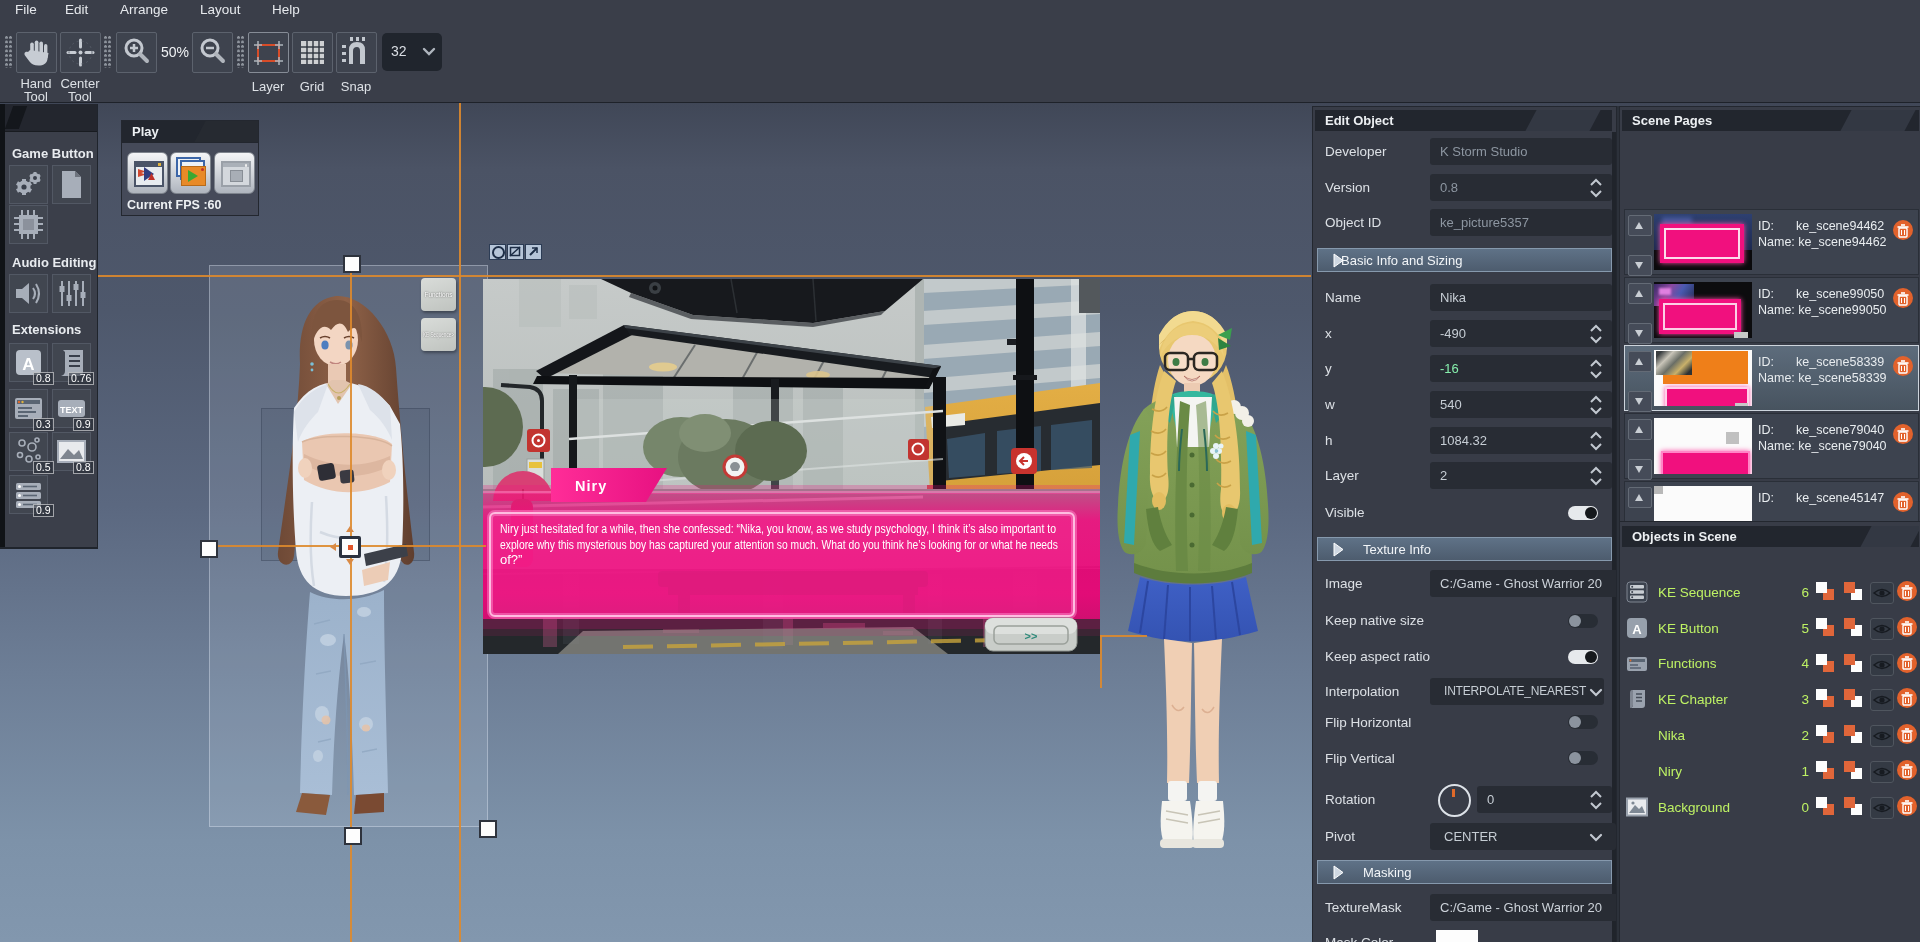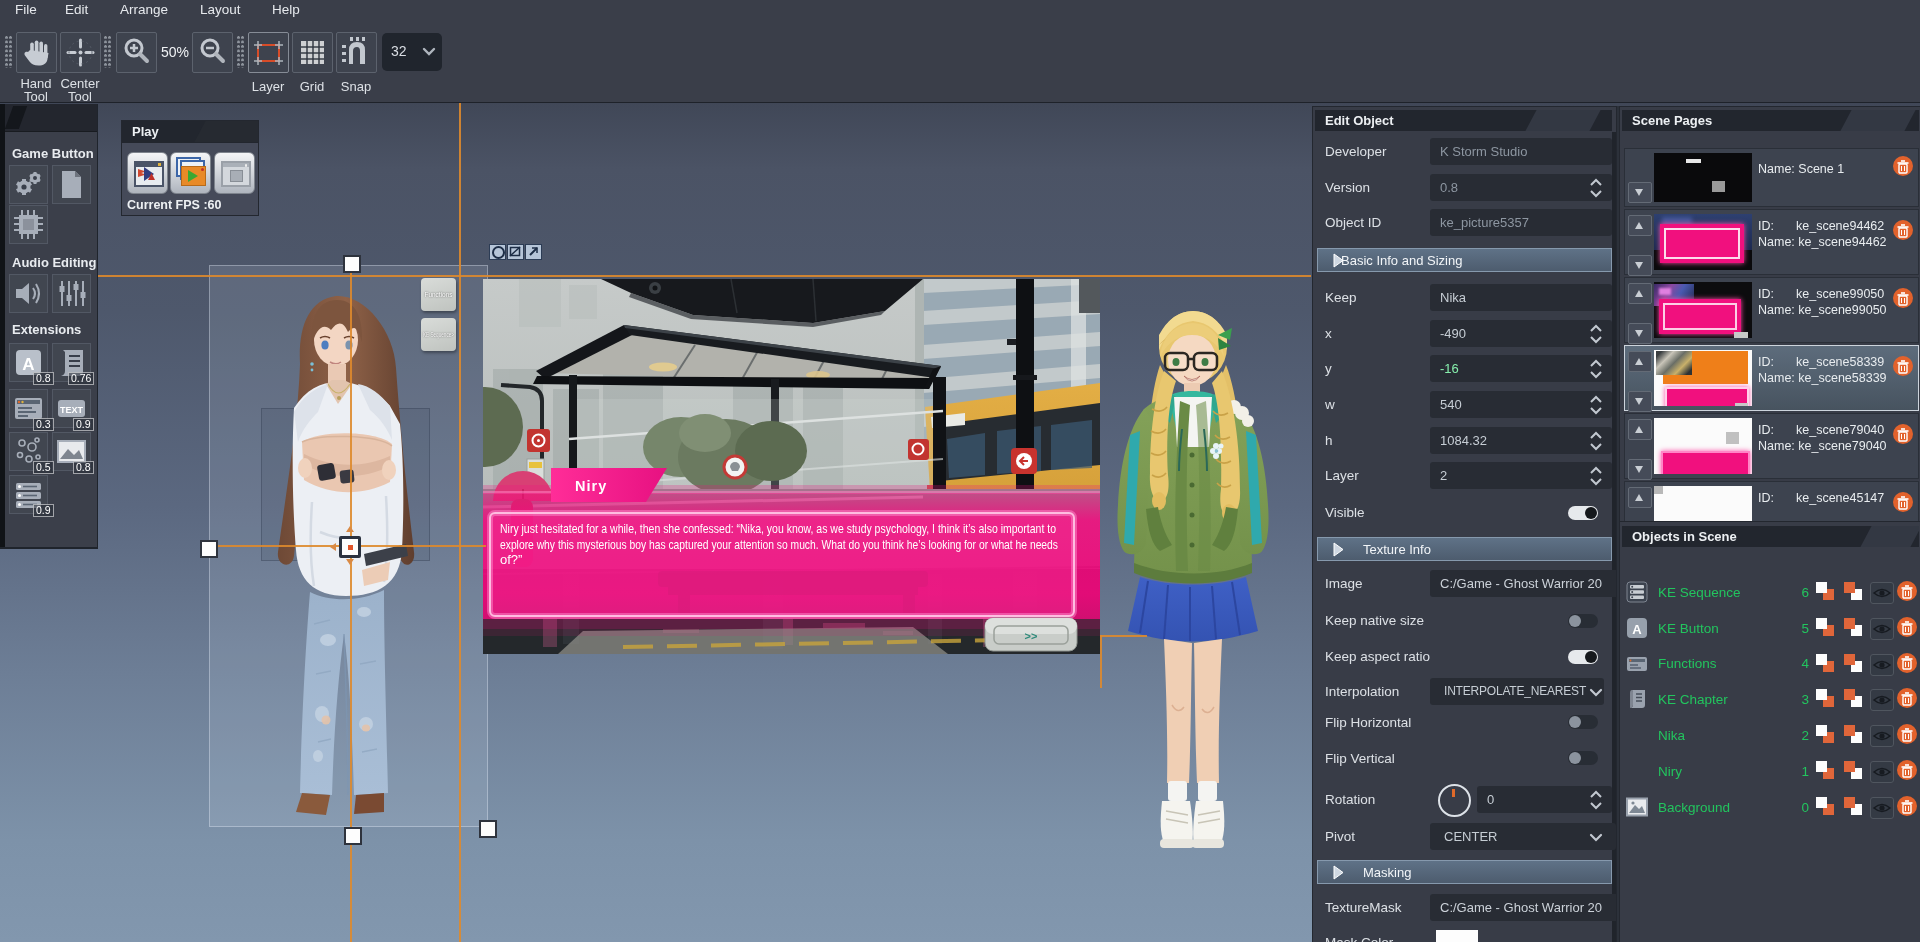--- a/index.html
+++ b/index.html
@@ -33,21 +33,21 @@
 .srow{left:1623px;width:293px;background:#3d434f;border:1px solid #2a2f38;z-index:22}
 .sarrow{left:3px;width:22px;height:19px;background:#454b58;border:1px solid #646b76;border-radius:2px;position:absolute}
 .sarrow:after{content:"";position:absolute;left:5.5px;border-left:4.5px solid transparent;border-right:4.5px solid transparent}
 .sarrow.up:after{top:6px;border-bottom:7px solid #c9ced4}
 .sarrow.dn:after{top:6px;border-top:7px solid #c9ced4}
 .sthumb{left:29px;top:4px;width:98px;position:absolute;overflow:hidden}
 .stext{position:absolute;color:#e8ecef;font-size:12.5px;white-space:nowrap}
 .trash{width:20px;height:20px;border-radius:50%;background:#e2622c;z-index:23}
 .trash svg{position:absolute;left:4px;top:3.5px}
 
-.orow-name{color:#22c55e;font-size:13.5px;z-index:22}
+.orow-name{color:#bef264;font-size:13.5px;z-index:22}
 .lpair{width:19px;height:19px;z-index:22}
 .lpair .sq{position:absolute;width:11px;height:11px}
 .eye{width:22px;height:20px;border:1px solid #50565f;border-radius:3px;z-index:22;background:#343a44}
 
 #lpanel{left:0;top:104px;width:97px;height:443px;background:#3b3f4a;border-right:1px solid #1f242c;border-bottom:2px solid #1f242c;z-index:20}
 .lsec{color:#e8ebef;font-size:13px;font-weight:bold}
 .libox{width:37px;height:37px;border:1px solid #525864;background:#414650;position:absolute}
 .lnum{position:absolute;font-size:10.5px;color:#fff;background:rgba(42,47,57,0.55);border:1px solid rgba(255,255,255,0.55);padding:0 2px;line-height:11px;z-index:5}
 .pinkneon{position:absolute;background:#f1107e;border:2px solid #ff85c6;box-shadow:0 0 5px #ff4da8}
 </style>
@@ -741,21 +741,21 @@
   <div class="ptitle ab" style="left:2px;top:3px;width:287px">Edit Object<div class="ptail" style="left:216px;width:64px"></div></div>
   <div class="erow-label ab" style="left:12px;top:37px">Developer</div>
   <div class="einput ab" style="left:117px;top:31px;width:172px">K Storm Studio</div>
   <div class="erow-label ab" style="left:12px;top:73px">Version</div>
   <div class="einput ab" style="left:117px;top:67px;width:172px">0.8</div>
   <div class="erow-label ab" style="left:12px;top:108px">Object ID</div>
   <div class="einput ab" style="left:117px;top:102px;width:172px">ke_picture5357</div>
   <div class="esec ab" style="left:4px;top:141px;width:293px;height:22px"><svg class="ab" style="left:14px;top:3px" width="13" height="17">
         <path d="M2,2 L11,8.5 L2,15 Z" fill="#cfd8e2" stroke="#fff" stroke-width="1"></path>
       </svg><span style="margin-left:23px">Basic Info and Sizing</span></div>
-  <div class="erow-label ab" style="left:12px;top:183px">Keep</div>
+  <div class="erow-label ab" style="left:12px;top:183px">Name</div>
   <div class="einput ab" style="left:117px;top:177px;width:172px;color:#c6cdd4">Nika</div>
   <div class="erow-label ab" style="left:12px;top:219px">x</div>
   <div class="einput ab" style="left:117px;top:213px;width:172px;color:#c6cdd4">-490</div>
   <div class="erow-label ab" style="left:12px;top:254px">y</div>
   <div class="einput ab" style="left:117px;top:248px;width:172px;color:#86efac">-16</div>
   <div class="erow-label ab" style="left:12px;top:290px">w</div>
   <div class="einput ab" style="left:117px;top:284px;width:172px;color:#c6cdd4">540</div>
   <div class="erow-label ab" style="left:12px;top:326px">h</div>
   <div class="einput ab" style="left:117px;top:320px;width:172px;color:#c6cdd4">1084.32</div>
   <div class="erow-label ab" style="left:12px;top:361px">Layer</div>
@@ -833,37 +833,20 @@
     </svg>
   <svg class="ab" style="left:276px;top:683px;z-index:23" width="14" height="20">
       <path d="M2,7 L7,2 L12,7" fill="none" stroke="#c2c8d0" stroke-width="2"></path>
       <path d="M2,13 L7,18 L12,13" fill="none" stroke="#c2c8d0" stroke-width="2"></path>
     </svg>
 </div>
 
 <div id="spanel" class="panel ab" style="left:1619px;top:106px;width:301px;height:415px;overflow:hidden">
   <div class="ptitle ab" style="left:2px;top:3px;width:287px">Scene Pages<div class="ptail" style="left:224px;width:64px"></div></div>
 
-  <div class="ab srow" style="left:4px;top:41px;height:57px">
-    <div class="sarrow dn" style="top:33px"></div>
-    <div class="sthumb" style="height:49px;background:#0a0a0c">
-      <div class="ab" style="left:32px;top:6px;width:15px;height:4px;background:#e8e8e8"></div>
-      <div class="ab" style="left:58px;top:28px;width:13px;height:11px;background:#9a9a9a"></div>
-    </div>
-    <div class="stext" style="left:133px;top:13px">Name: Scene 1</div>
-    <div class="trash ab" style="left:268px;top:7px">
-        <svg width="12" height="14">
-          <rect x="2" y="4" width="8" height="9" rx="1" fill="none" stroke="#fff" stroke-width="1.4"></rect>
-          <line x1="0.5" y1="3" x2="11.5" y2="3" stroke="#fff" stroke-width="1.6"></line>
-          <line x1="4" y1="1" x2="8" y2="1" stroke="#fff" stroke-width="1.6"></line>
-          <line x1="4.5" y1="6" x2="4.5" y2="11" stroke="#fff" stroke-width="1"></line>
-          <line x1="7.5" y1="6" x2="7.5" y2="11" stroke="#fff" stroke-width="1"></line>
-        </svg>
-      </div>
-  </div>
 
   <div class="ab srow" style="left:4px;top:102px;height:64px">
     <div class="sarrow up" style="top:5px"></div>
       <div class="sarrow dn" style="top:45px"></div>
     <div class="sthumb" style="height:56px;background:#0a0a0c">
       <div class="ab" style="left:0;top:0;width:98px;height:36px;background:linear-gradient(180deg,#2e4070,#1d2a50)"></div>
       <div class="ab" style="left:8px;top:3px;width:30px;height:8px;background:#44589a;filter:blur(2px)"></div>
       <div class="pinkneon" style="left:6px;top:10px;width:84px;height:39px;border:none">
           <div class="ab" style="left:4px;top:4px;right:4px;bottom:4px;border:2px solid rgba(255,255,255,0.85)"></div>
         </div>

